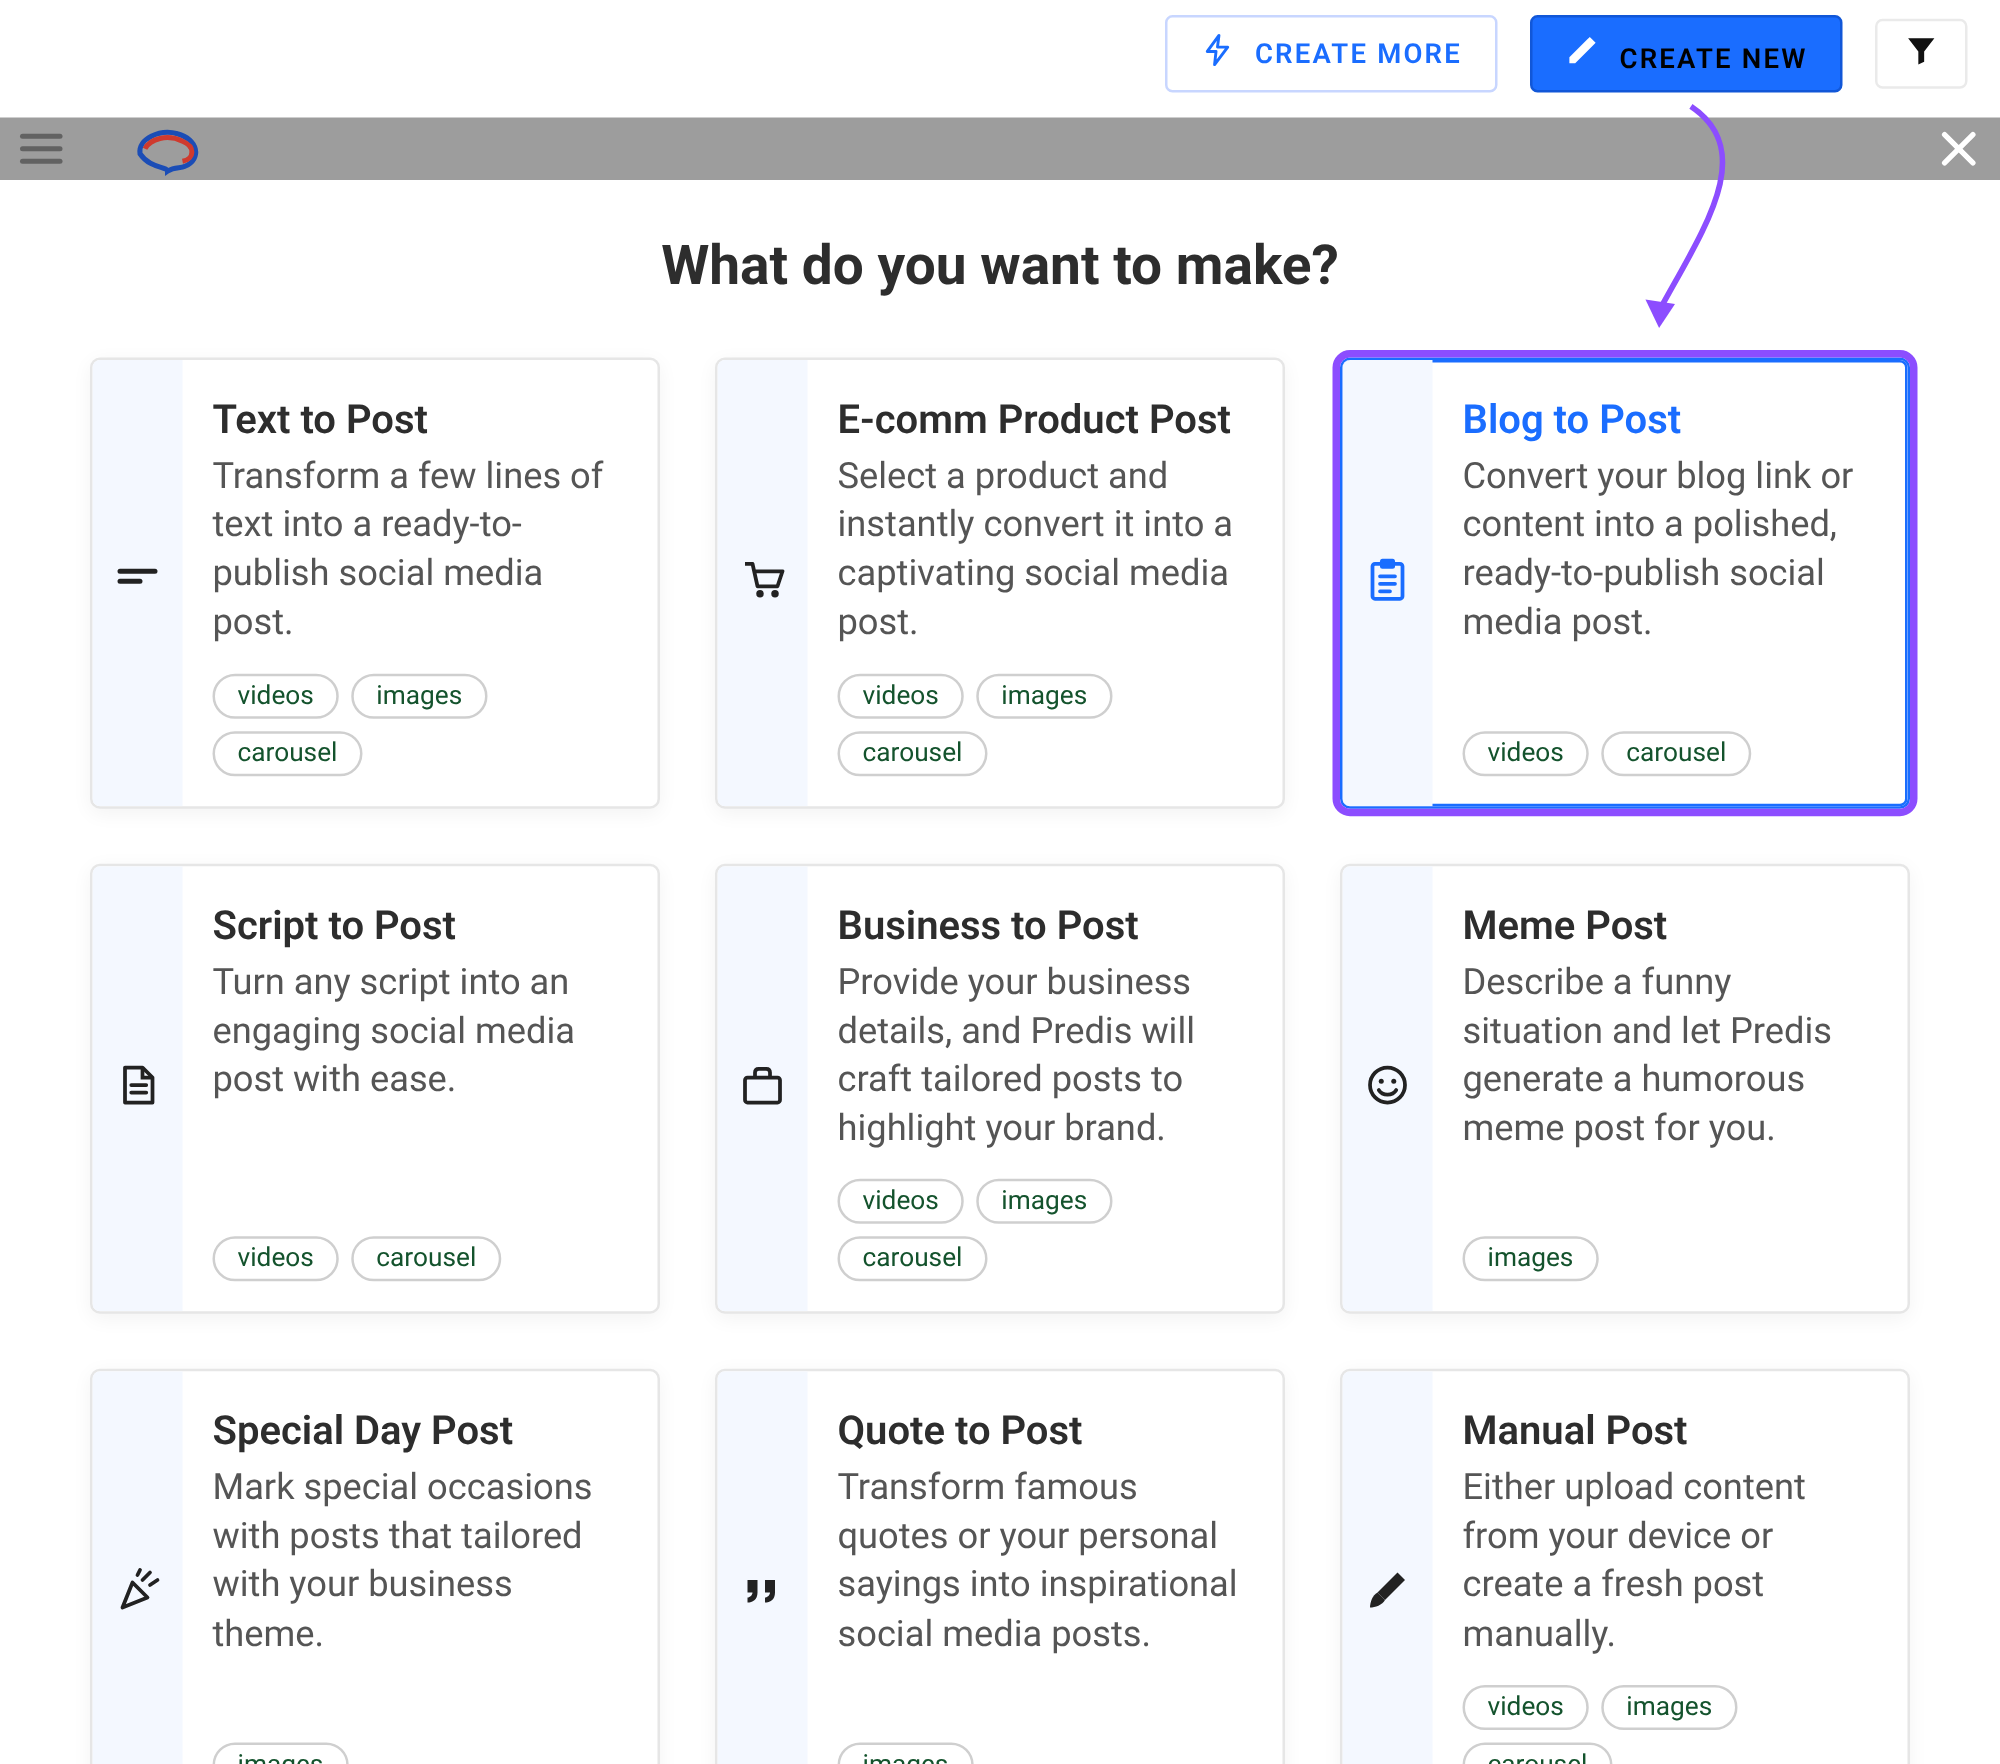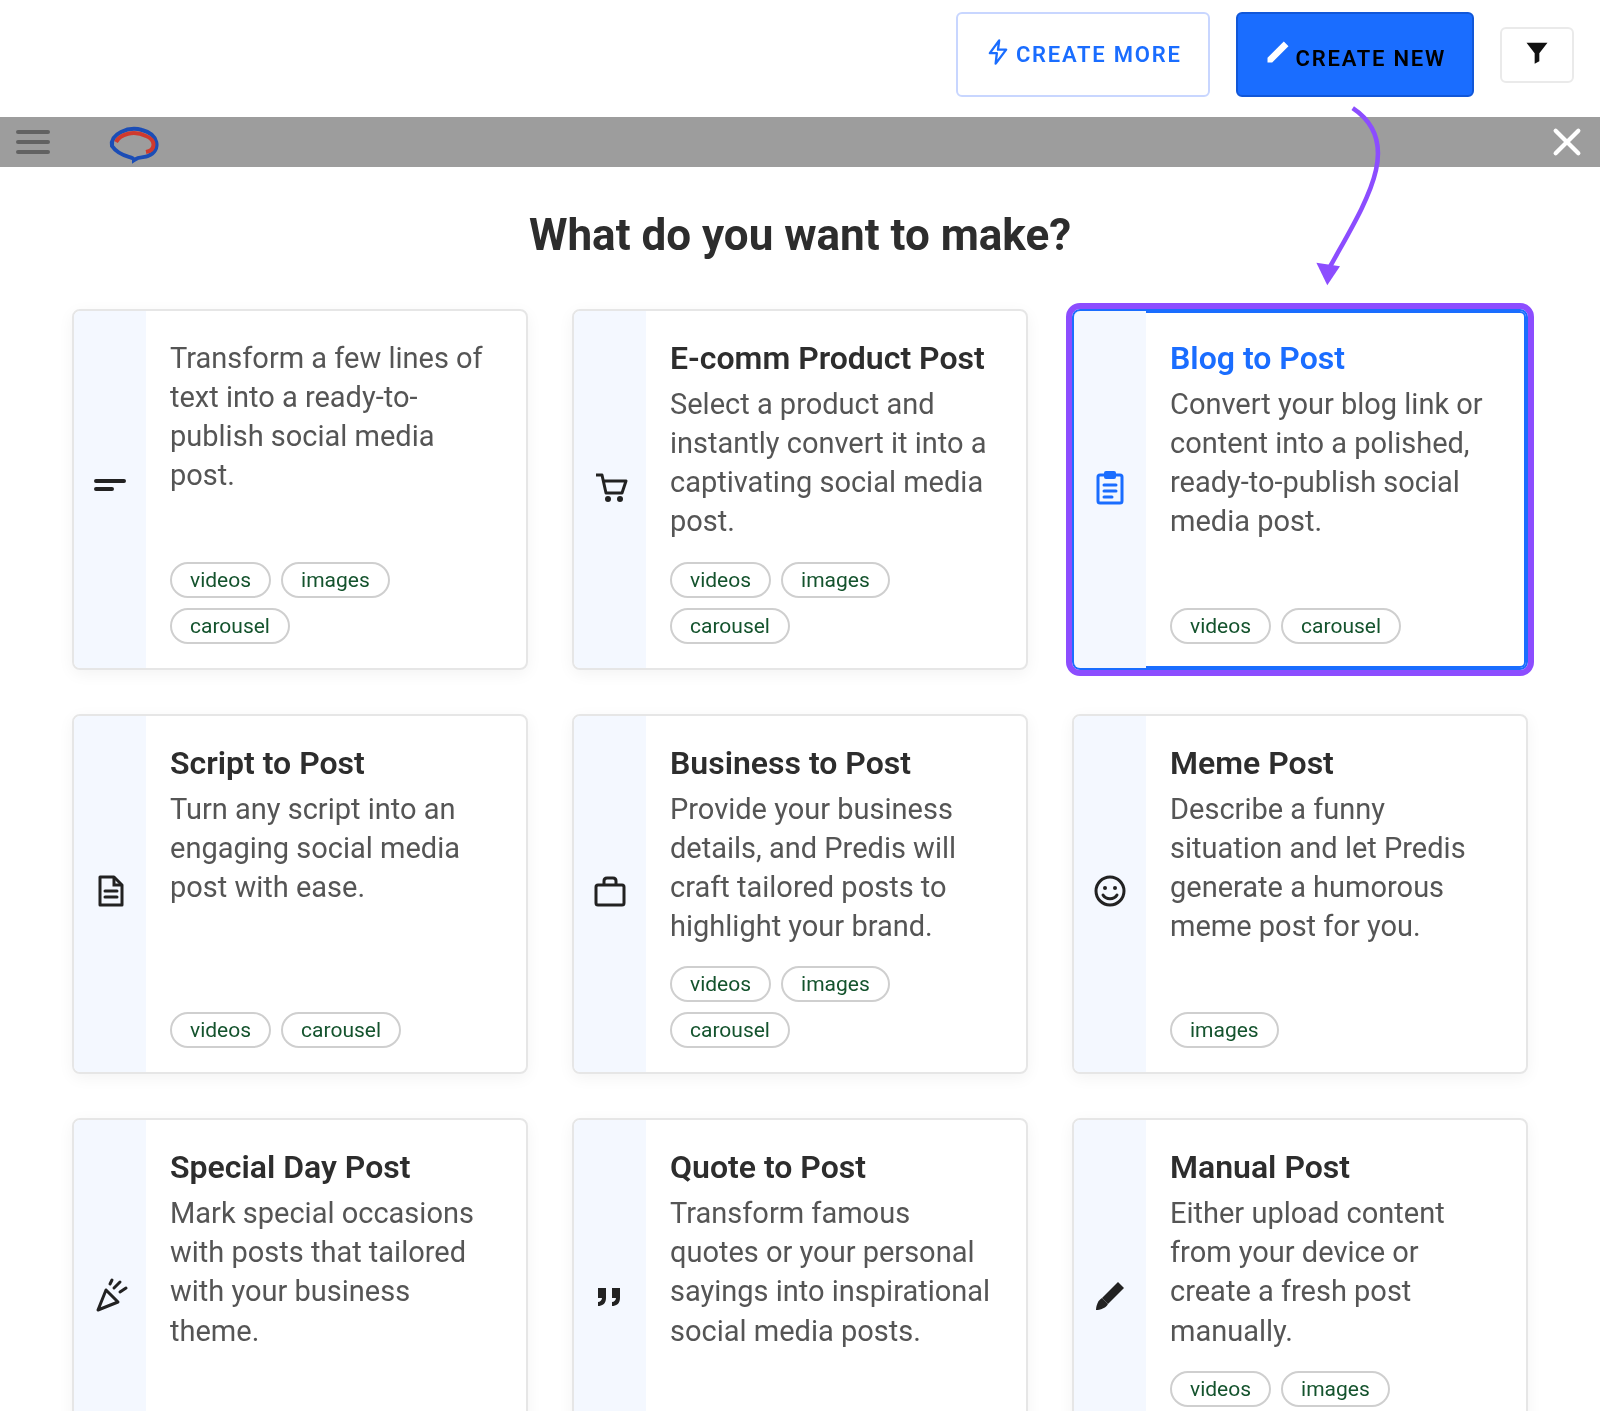--- a/index.html
+++ b/index.html
@@ -27,22 +27,22 @@
   .topbar {
     display: flex;
     justify-content: flex-end;
     align-items: center;
     gap: 26px;
     padding: 12px 26px 20px;
   }
   .btn {
     display: inline-flex;
     align-items: center;
-    gap: 4px;
-    padding: 24px 26px;
+    gap: 16px;
+    padding: 12px 26px;
     border-radius: 6px;
     font-size: 22px;
     letter-spacing: .08em;
     font-weight: 600;
     cursor: pointer;
     user-select: none;
   }
   .btn-outline {
     border: 2px solid #c8d6ff;
     color: var(--blue);
@@ -237,20 +237,21 @@
 <h1 class="page-title">What do you want to make?</h1>
 
 <div class="grid" id="cards-grid">
     <div class="card">
       <div class="stripe">
         <span><svg class="icon-36" viewBox="0 0 40 40">
             <use href="#short-text-icon"></use>
           </svg></span>
       </div>
       <div class="body">
+        <h3>Text to Post</h3>
         <p class="desc">Transform a few lines of text into a ready-to-publish social media post.</p>
         <div class="tags">
           <span class="tag">videos</span>
           <span class="tag">images</span>
           <span class="tag">carousel</span>
         </div>
       </div>
     </div>
     <div class="card">
       <div class="stripe">

